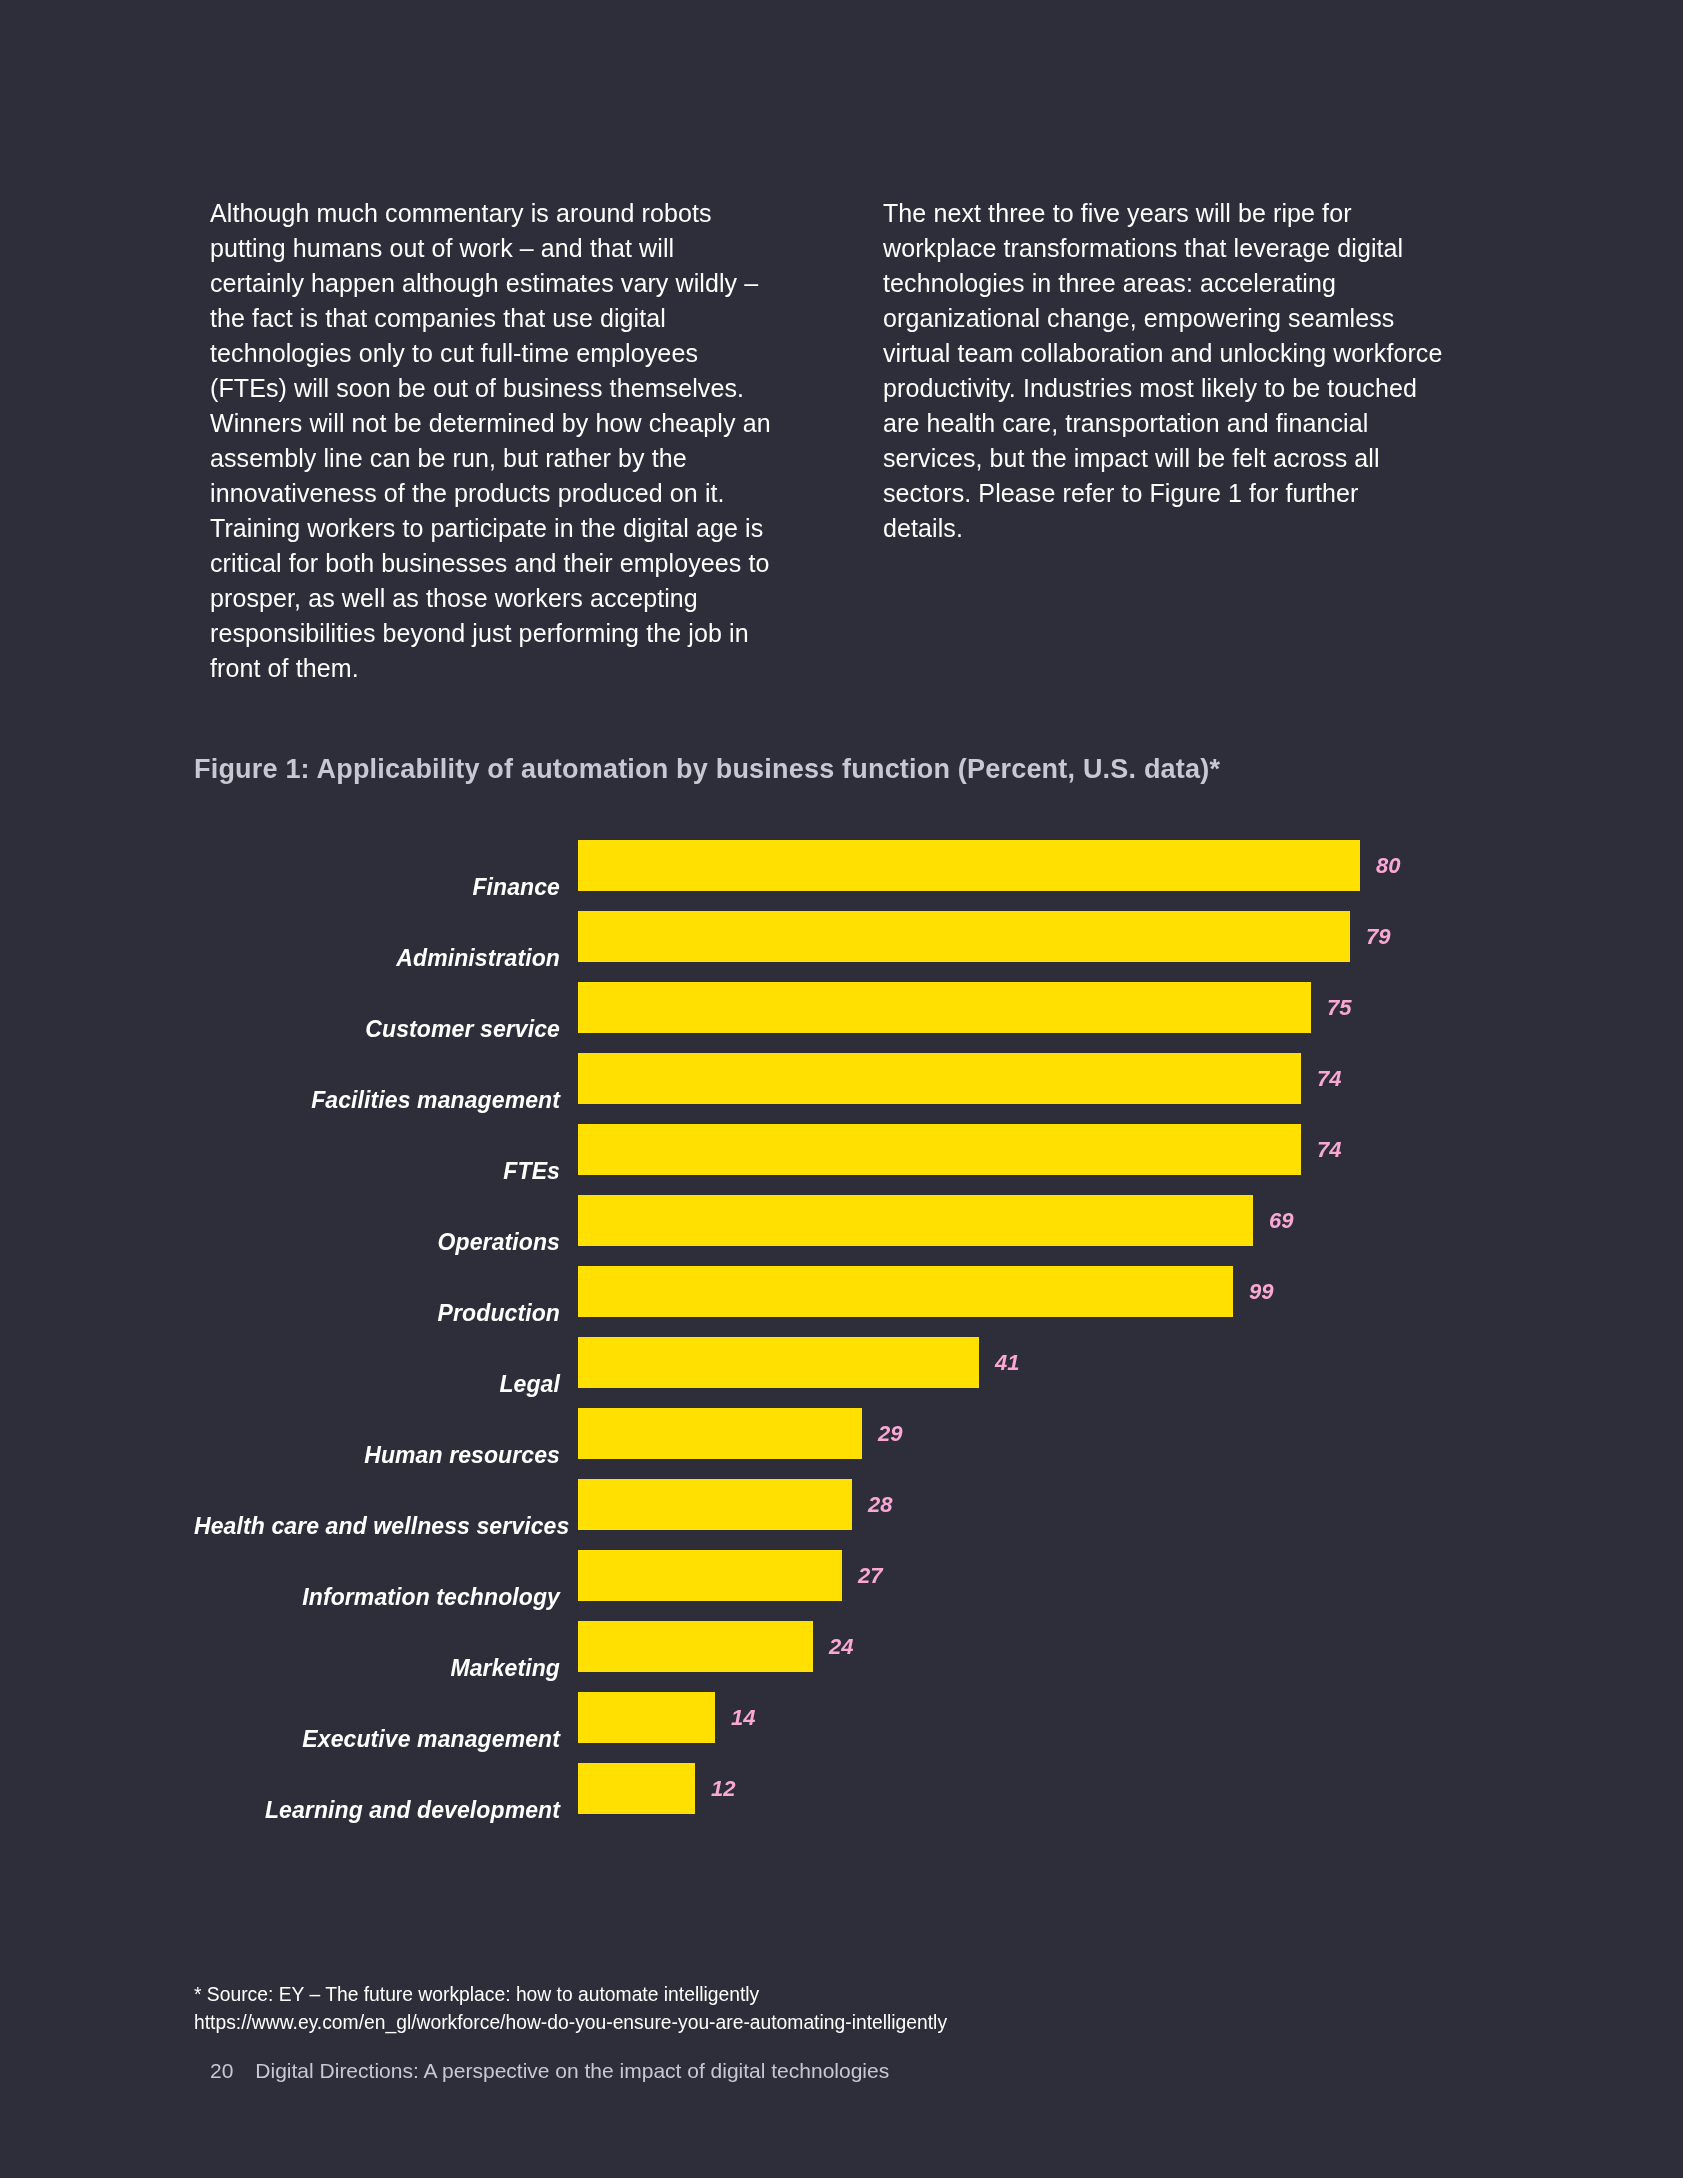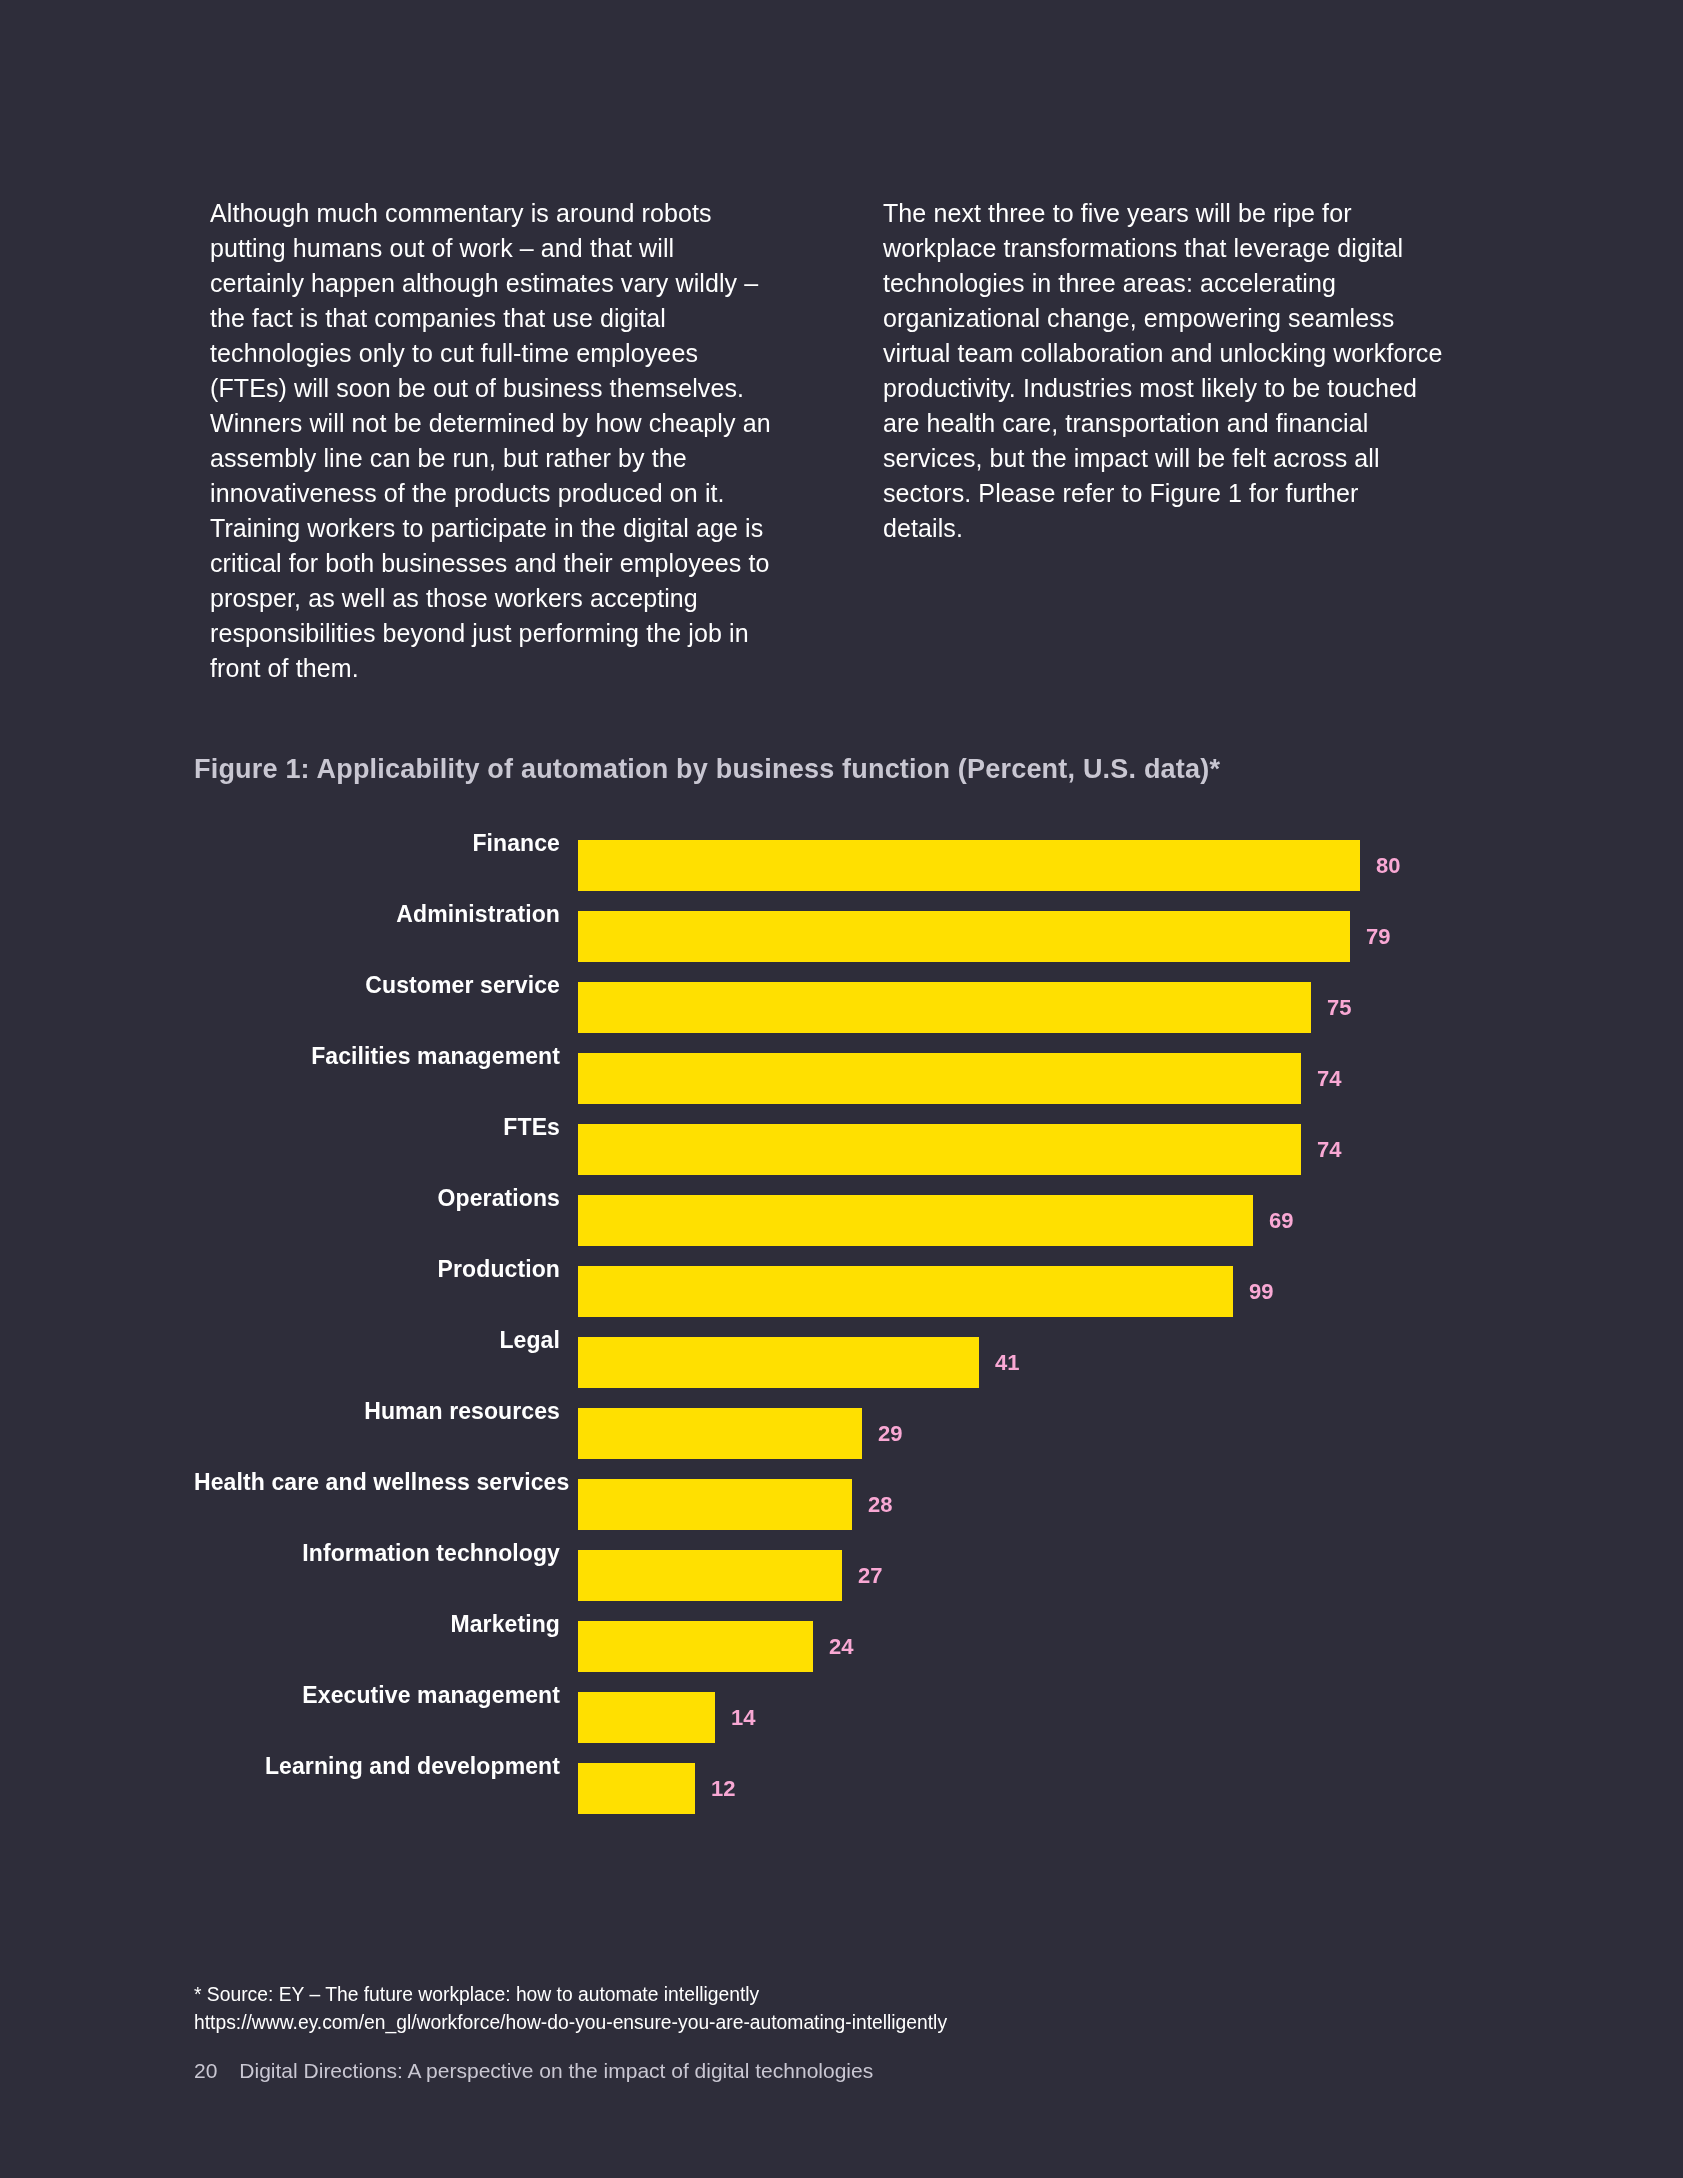--- a/index.html
+++ b/index.html
@@ -49,22 +49,23 @@
 
   
   .chart {
     position: absolute;
     left: 194px;
     top: 830px;
     width: 1287px;
   }
   .row {
     display: flex;
-    align-items: flex-start;
+    align-items: flex-end;
     height: 71px;
+    font-style: italic;
   }
   .row-label {
     width: 384px;
     text-align: right;
     padding-right: 18px;
     color: #ffffff;
     font-size: 23px;
     font-weight: bold;
     letter-spacing: 0.1px;
     white-space: nowrap;
@@ -96,21 +97,21 @@
     top: 1981px;
     color: #ffffff;
     font-size: 19.3px;
     line-height: 28px;
   }
   .source div { white-space: nowrap; }
 
   
   .footer {
     position: absolute;
-    left: 194px;
+    left: 210px;
     top: 2059px;
     color: #c9c7d2;
     font-size: 21px;
     display: flex;
     gap: 22px;
     white-space: nowrap;
   }
 </style>
 </head>
 <body>

